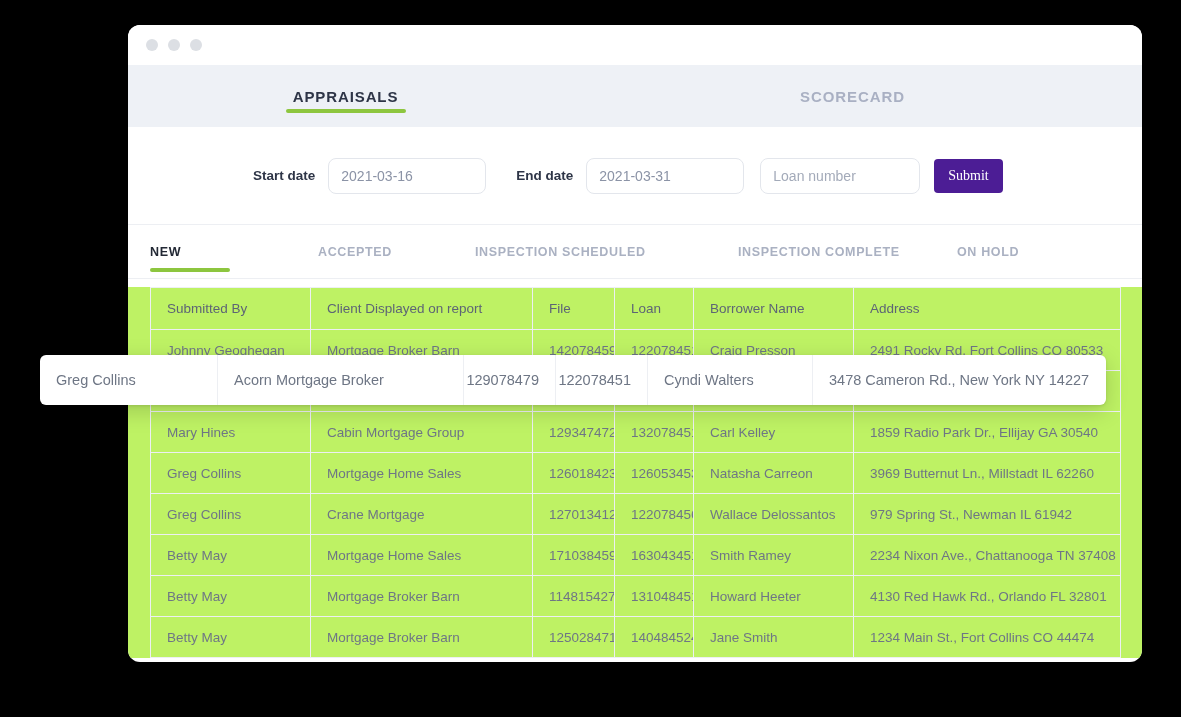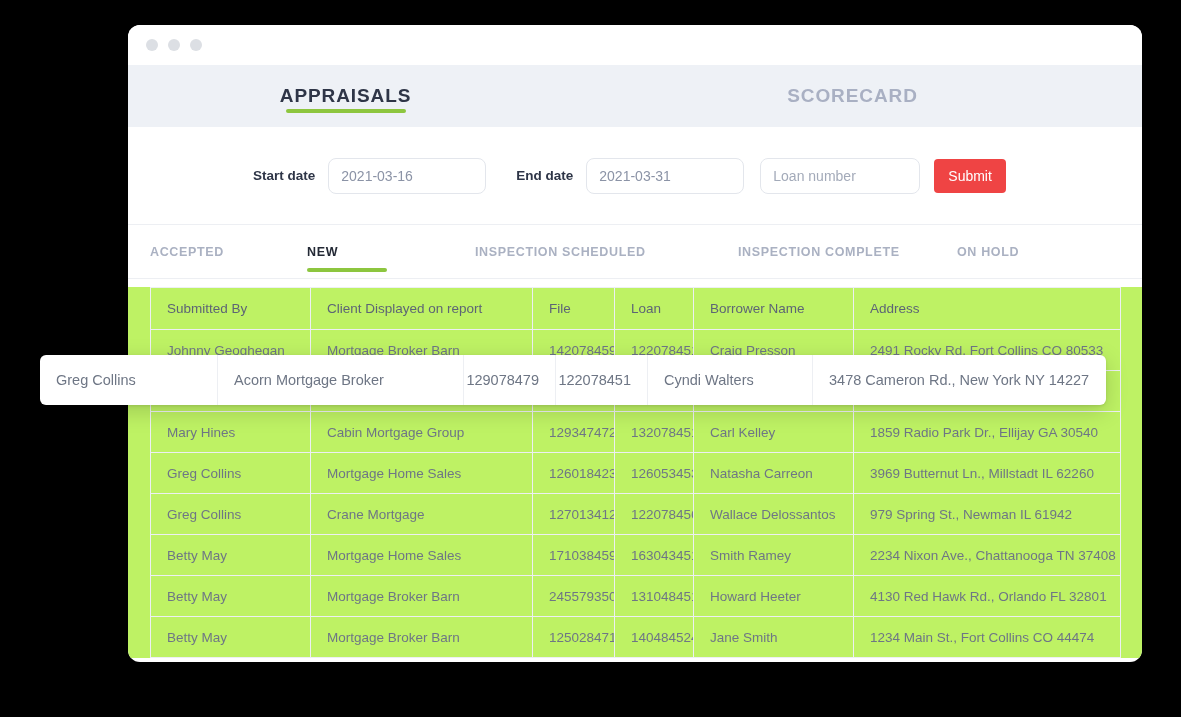--- a/index.html
+++ b/index.html
@@ -54,21 +54,21 @@
     background: #eef1f6;
     display: flex;
     align-items: stretch;
     position: relative;
   }
   .topnav-tab {
     position: relative;
     display: flex;
     align-items: center;
     justify-content: center;
-    font-size: 19px;
+    font-size: 15px;
     font-weight: bold;
     letter-spacing: 0.9px;
     cursor: pointer;
     user-select: none;
   }
   .topnav-tab.tab-appraisals { width: 435px; color: #2e3547; }
   .topnav-tab.tab-scorecard  { flex: 1;      color: #a9b0c3; }
   .topnav-tab .underline {
     position: absolute;
     left: 50%;
@@ -112,23 +112,23 @@
   .in-start { width: 158px; margin-right: 30px; }
   .in-end   { width: 158px; margin-right: 16px; }
   .in-loan  { width: 160px; margin-right: 14px; }
 
   .submit-btn {
     height: 34px;
     min-width: 66px;
     padding: 0 14px;
     border: none;
     border-radius: 4px;
-    background: #ef4444;
+    background: #4c1d95;
     color: #ffffff;
-    font-family: Liberation Sans, sans-serif;
+    font-family: Liberation Serif, serif;
     font-size: 14px;
     cursor: pointer;
   }
 
   
   .statusbar {
     height: 54px;
     background: #ffffff;
     display: flex;
     align-items: center;
@@ -267,26 +267,26 @@
 
       <span class="field-label">End date</span>
       <input class="txt-input in-end" type="text" value="2021-03-31" style="">
 
       <input class="txt-input in-loan" type="text" placeholder="Loan number" style="">
 
       <button class="submit-btn">Submit</button>
     </div>
 
     <div class="statusbar">
-      <div class="status-tab st-1">
-        <span>ACCEPTED</span>
-      </div>
       <div class="status-tab st-0 active">
         <span>NEW</span>
         <span class="underline"></span>
+      </div>
+      <div class="status-tab st-1">
+        <span>ACCEPTED</span>
       </div>
       <div class="status-tab st-2">
         <span>INSPECTION SCHEDULED</span>
       </div>
       <div class="status-tab st-3">
         <span>INSPECTION COMPLETE</span>
       </div>
       <div class="status-tab st-4">
         <span>ON HOLD</span>
       </div>
@@ -357,21 +357,21 @@
               <td>Betty May</td>
               <td>Mortgage Home Sales</td>
               <td class="num">171038459</td>
               <td class="num loan">1630434511</td>
               <td>Smith Ramey</td>
               <td>2234 Nixon Ave., Chattanooga TN 37408</td>
             </tr>
             <tr>
               <td>Betty May</td>
               <td>Mortgage Broker Barn</td>
-              <td class="num">245579350</td>
+              <td class="num">114815427</td>
               <td class="num loan">1310484517</td>
               <td>Howard Heeter</td>
               <td>4130 Red Hawk Rd., Orlando FL 32801</td>
             </tr>
             <tr>
               <td>Betty May</td>
               <td>Mortgage Broker Barn</td>
               <td class="num">125028471</td>
               <td class="num loan">140484524</td>
               <td>Jane Smith</td>

